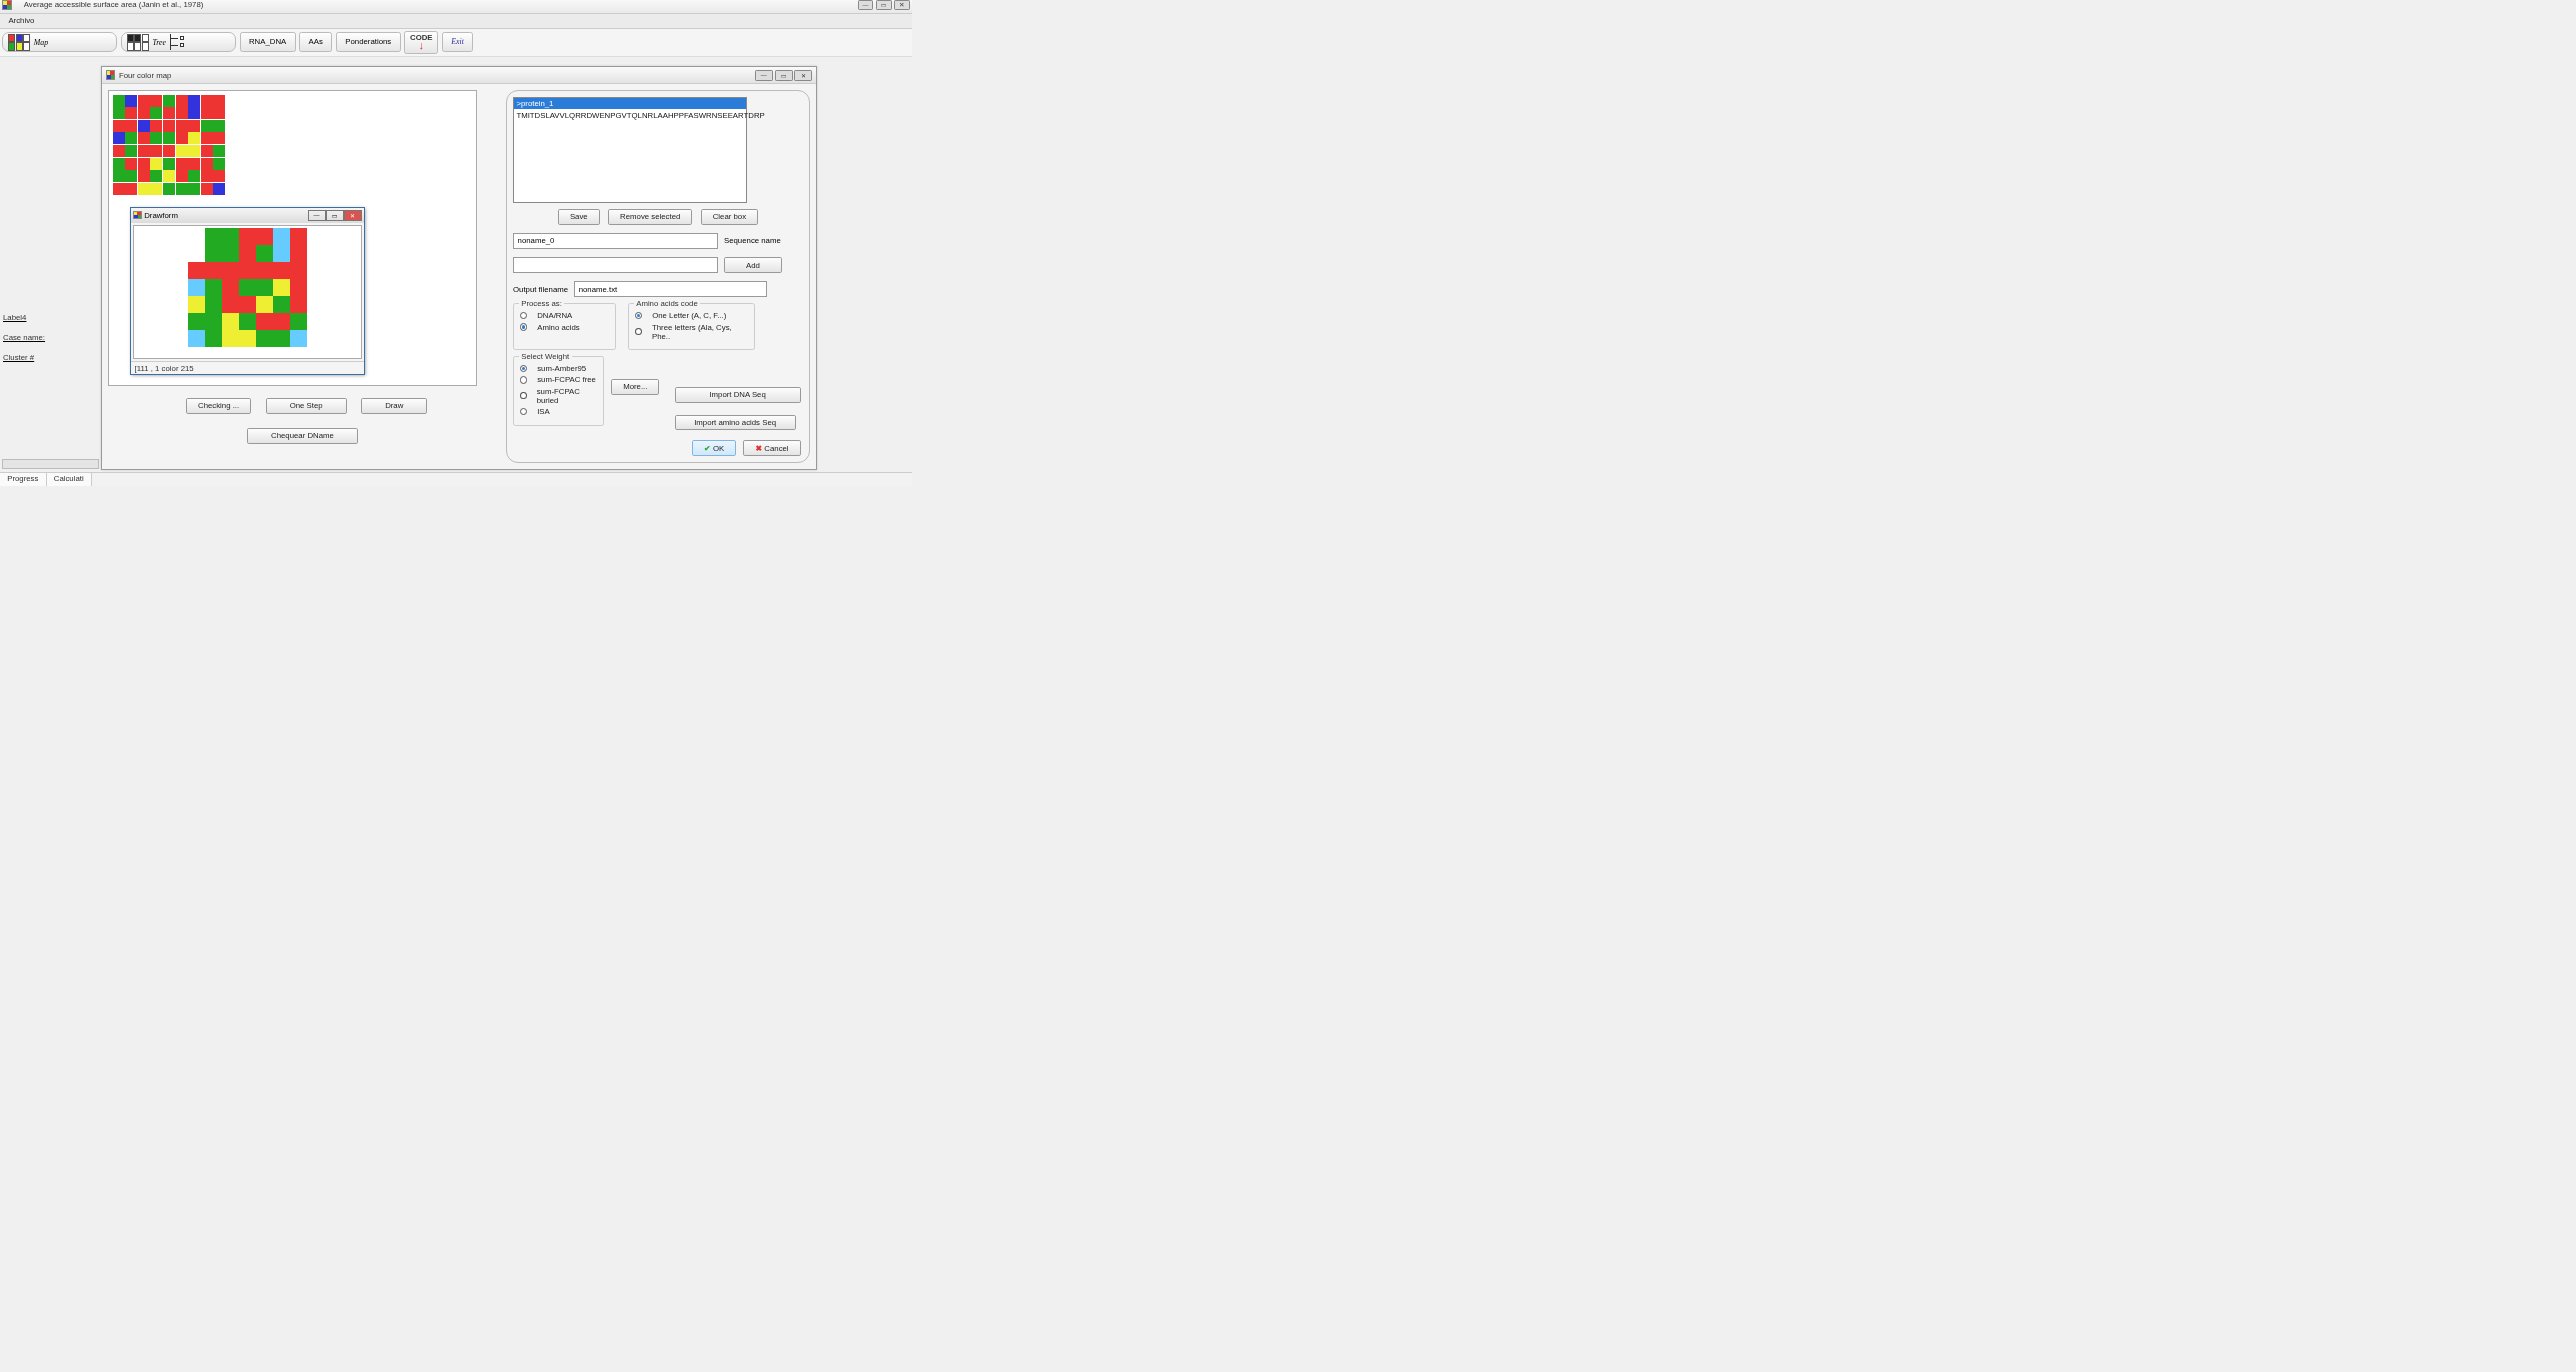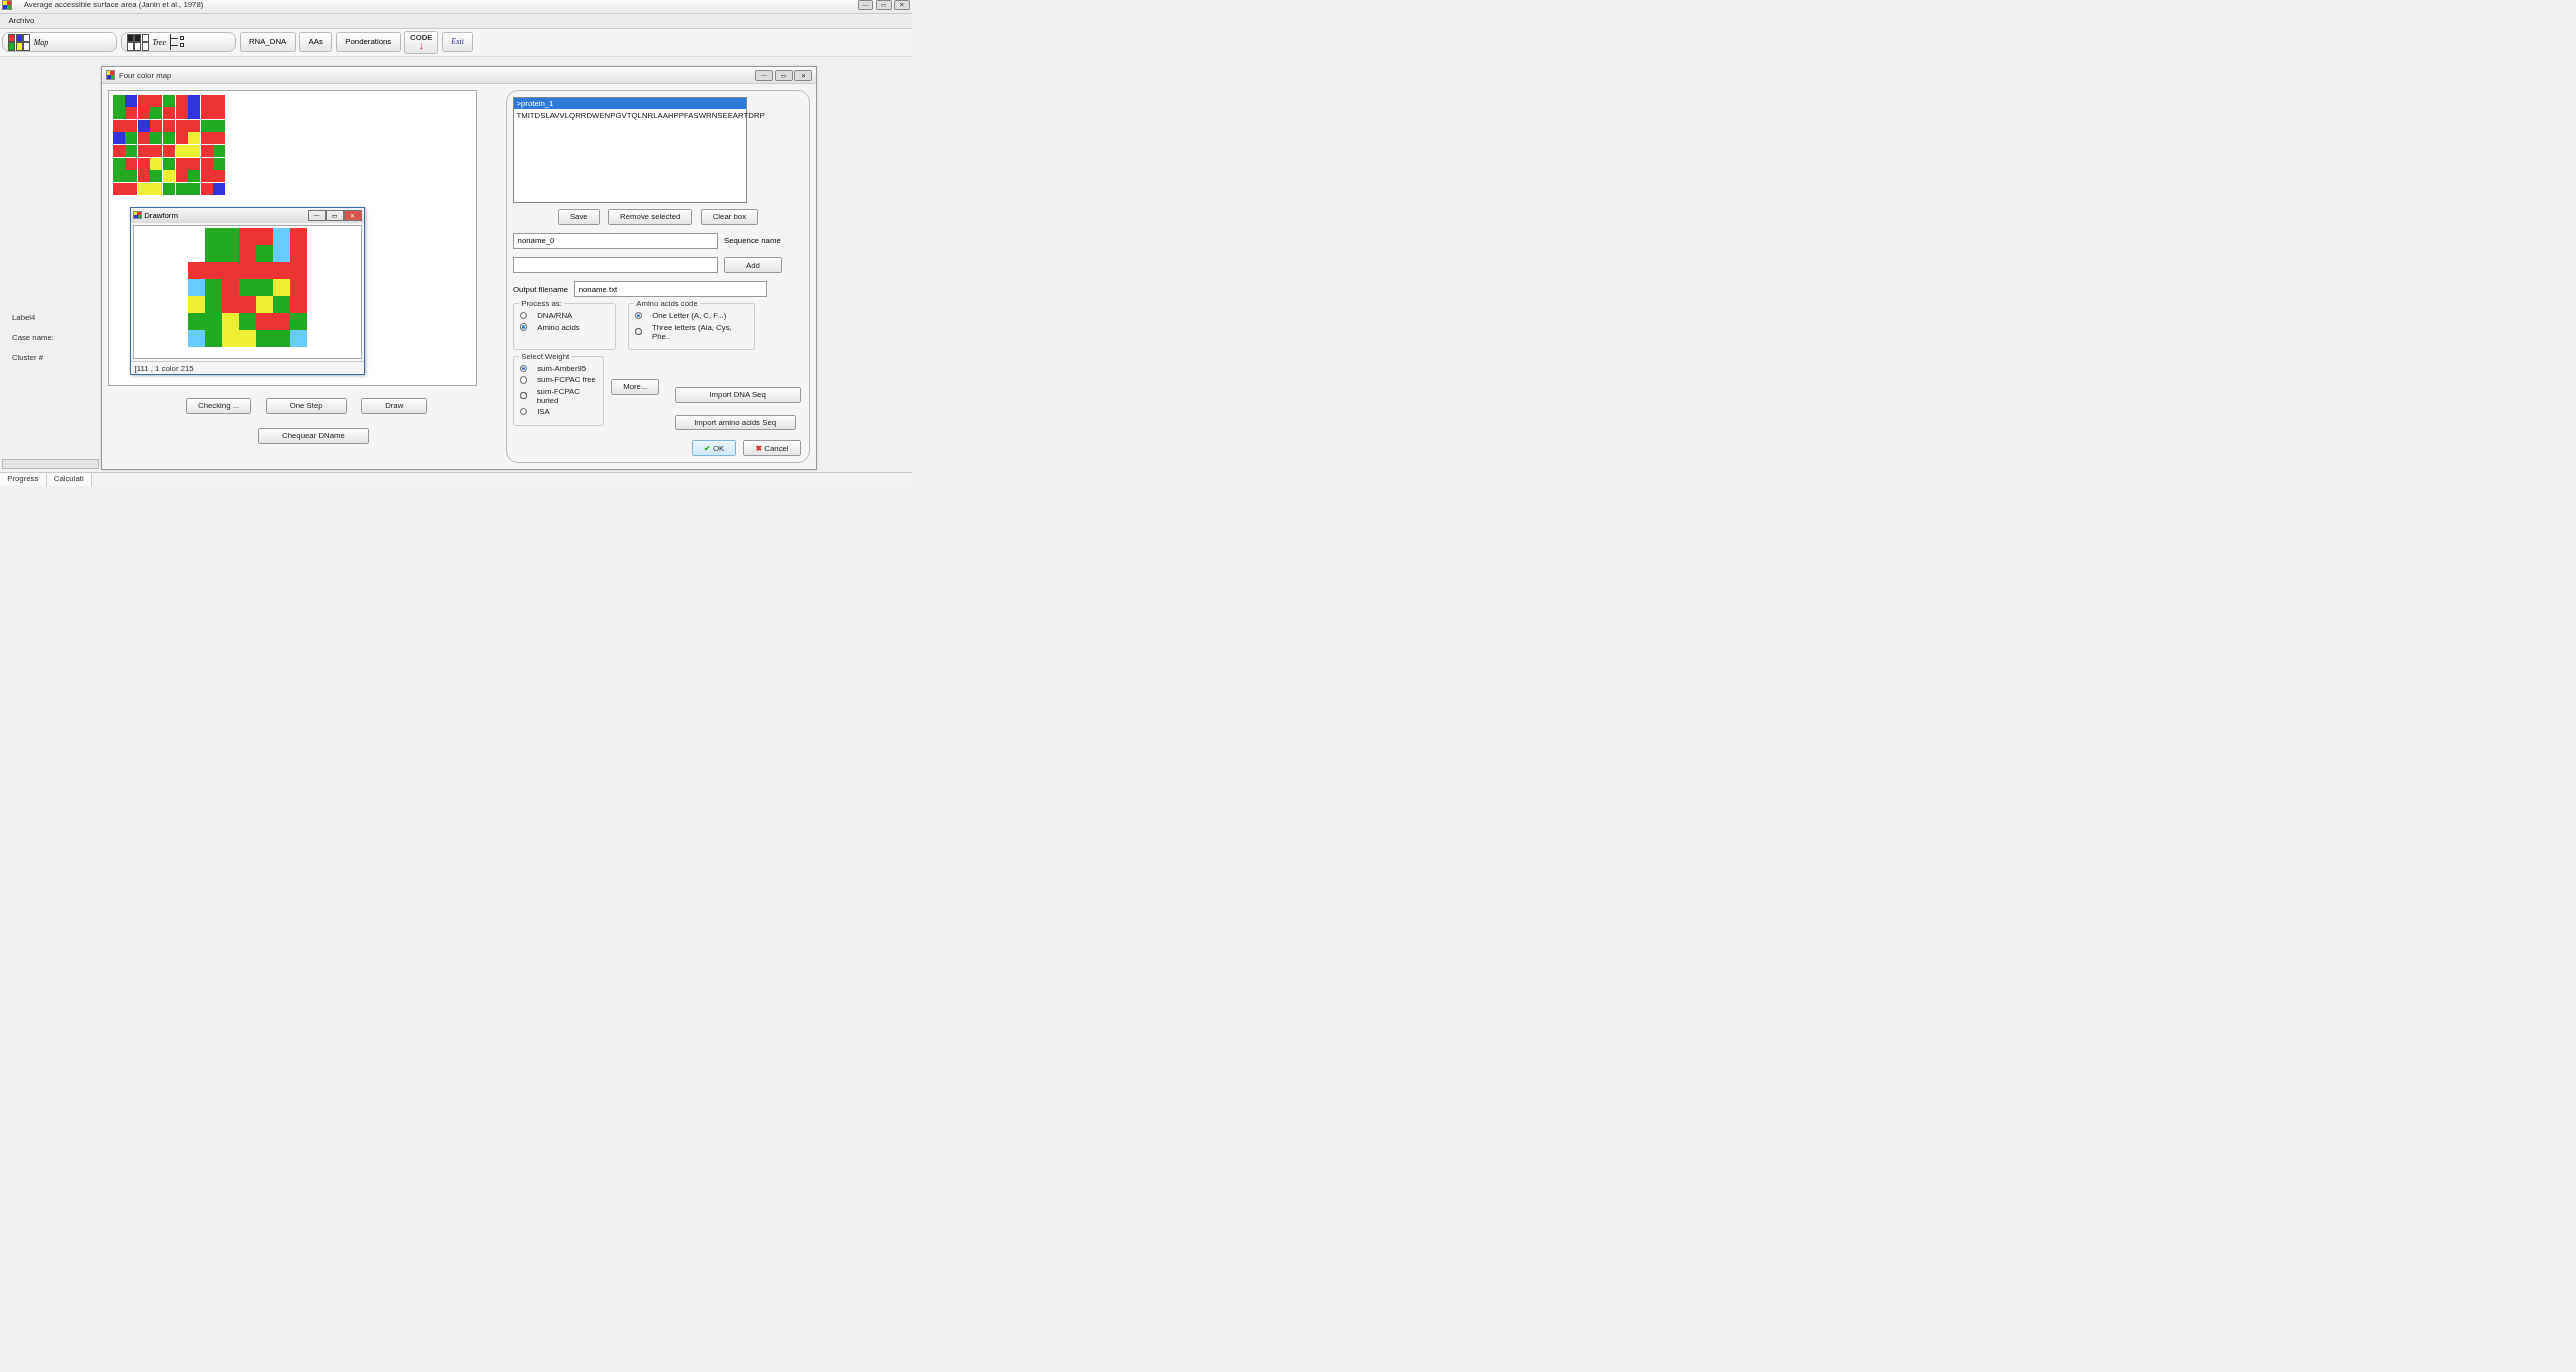--- a/index.html
+++ b/index.html
@@ -27,40 +27,40 @@
 .treeicon{ width:13.3px; height:15.7px; border-left:0.6px solid #333; position:relative;}
 .treeicon::before,.treeicon::after{ content:""; position:absolute; border-top:0.6px solid #333; width:7.2px; left:0;}
 .treeicon::before{ top:3.6px;} .treeicon::after{ top:11px;}
 .treeicon i{ position:absolute; width:3.6px; height:3.6px; border:0.6px solid #333; background:#fff; right:-1.2px;}
 .treeicon i:first-child{top:1.8px;} .treeicon i:last-child{top:9px;}
 .codeicon{ font-size:6px; font-weight:bold; color:#333; text-align:center;}
 .codeicon .arr{ color:#d33; font-size:11px; line-height:6px;}
 .exitlbl{ font-style:italic; color:#339; font-family:cursive;}
 
 
-.sidelabels{ position:absolute; left:12px; top:302px; width:91px;}
+.sidelabels{ position:absolute; left:3px; top:302px; width:91px;text-decoration:underline;}
 .sidelabels div{ margin:11px 0; color:#333;}
 
 
 .window{ position:absolute; border:0.6px solid #999; background:#f4f4f4; box-shadow:0 0 2.4px rgba(0,0,0,.15);}
 .window .whdr{ height:17px; background:linear-gradient(to bottom,#fbfbfb,#e3e3e3); border-bottom:0.6px solid #ccc; display:flex; align-items:center; padding:0 3.6px;}
 .window .whdr .title{ flex:1; margin-left:3.6px; color:#333;}
 .wctrls{ display:flex; gap:1.8px;}
 .wctrl{ width:18px; height:11px; border:0.6px solid #888; border-radius:1.2px; background:#ddd; display:flex; align-items:center; justify-content:center; font-size:6px; color:#333;}
 .wctrl.close{}
 
 .fcm{ left:101px; top:66px; width:716px; height:404px;}
 .fcm-body{ display:flex; padding:6px; gap:12px; height:calc(100% - 17px);}
 .leftpane{ position:relative; width:386px;}
 .mappanel{ border:0.6px solid #aaa; background:#fff; width:369px; height:296px; padding:3.6px;}
 .grid9{ display:grid; grid-template-columns:repeat(9,12px); grid-template-rows:repeat(8,12px); gap:0.6px; width:fit-content;}
 .grid9 span{ width:12px; height:12px;}
 
 .belowbtns{ position:absolute; top:308px; left:78px; display:flex; gap:14.5px;}
-.belowbtns2{ position:absolute; top:338px; left:150px;}
+.belowbtns2{ position:absolute; top:338px; left:139px;}
 .stdbtn{ height:15.7px; border:0.6px solid #999; border-radius:1.8px; background:linear-gradient(to bottom,#fdfdfd,#e4e4e4); padding:0 11px; display:flex; align-items:center; color:#222;}
 .stdbtn.wide{ padding:0 23px;}
 
 
 .drawform{ position:absolute; left:22px; top:117px; width:235px; height:168px; border:0.6px solid #3a6ea5; box-shadow:0.6px 0.6px 3.6px rgba(0,0,0,.4); background:#f4f4f4;}
 .dfhdr{ height:14.5px; background:linear-gradient(to bottom,#f5f5f5,#dcdcdc); display:flex; align-items:center; padding:0 2.4px;}
 .dfhdr .title{ flex:1; margin-left:2.4px;}
 .dfctrls{ display:flex;}
 .dfctrl{ width:18px; height:11px; border:0.6px solid #777; display:flex; align-items:center; justify-content:center; font-size:6px;}
 .dfctrl.close{ background:#d9534f; color:#fff;}

